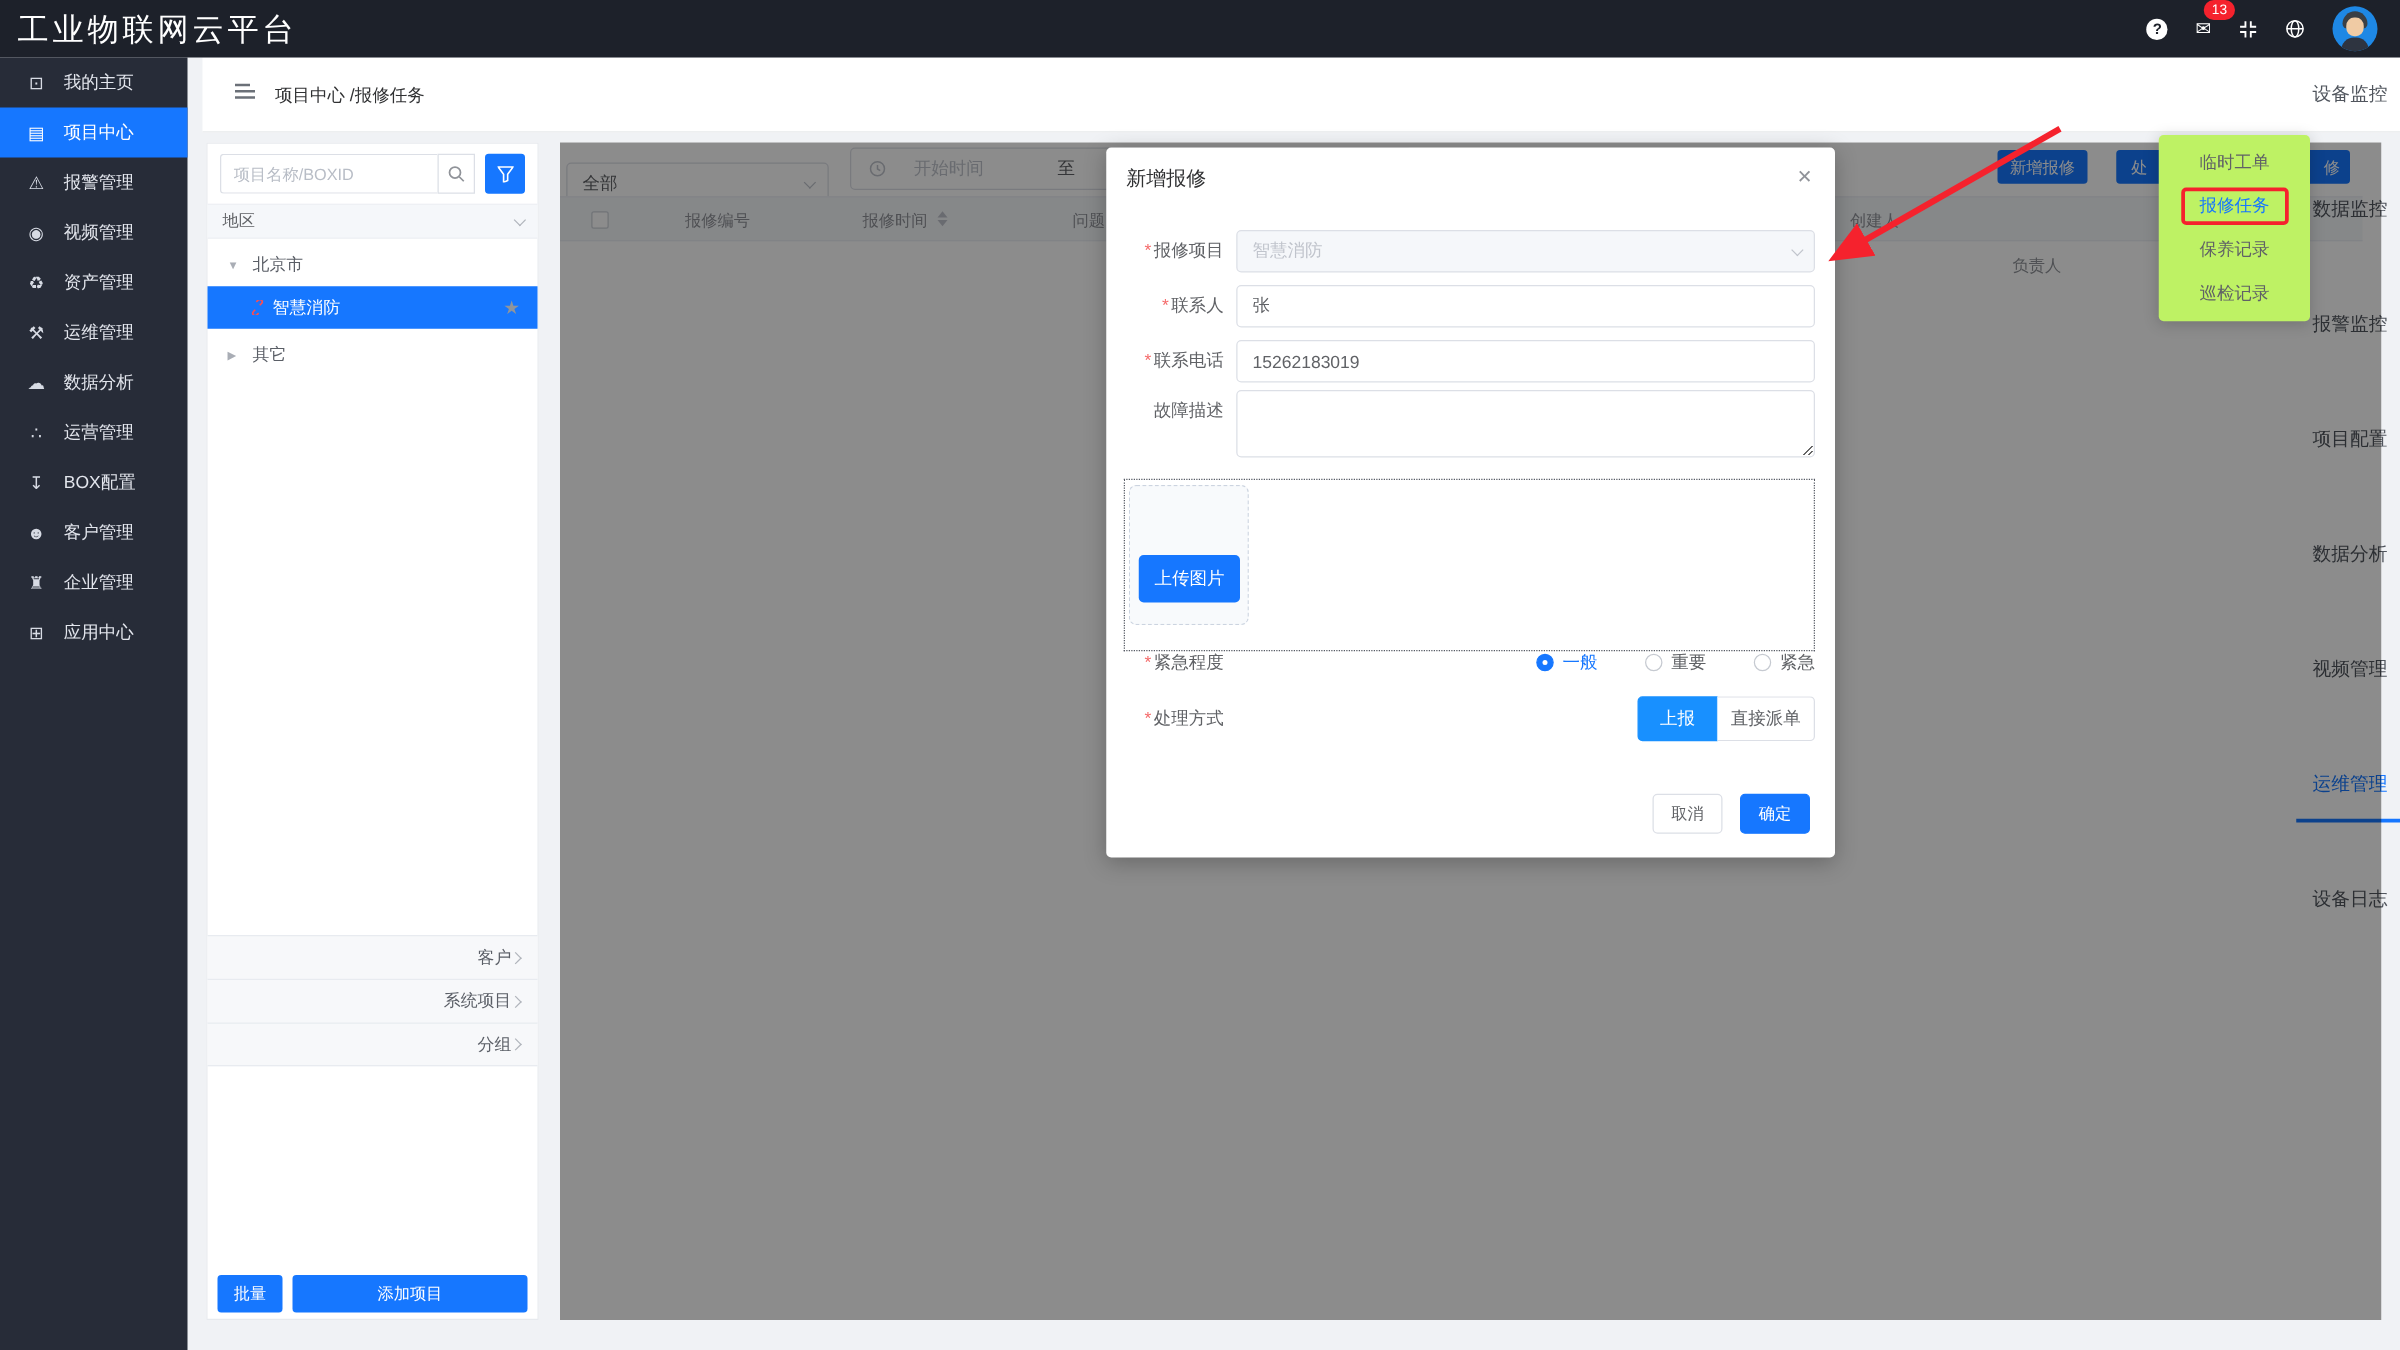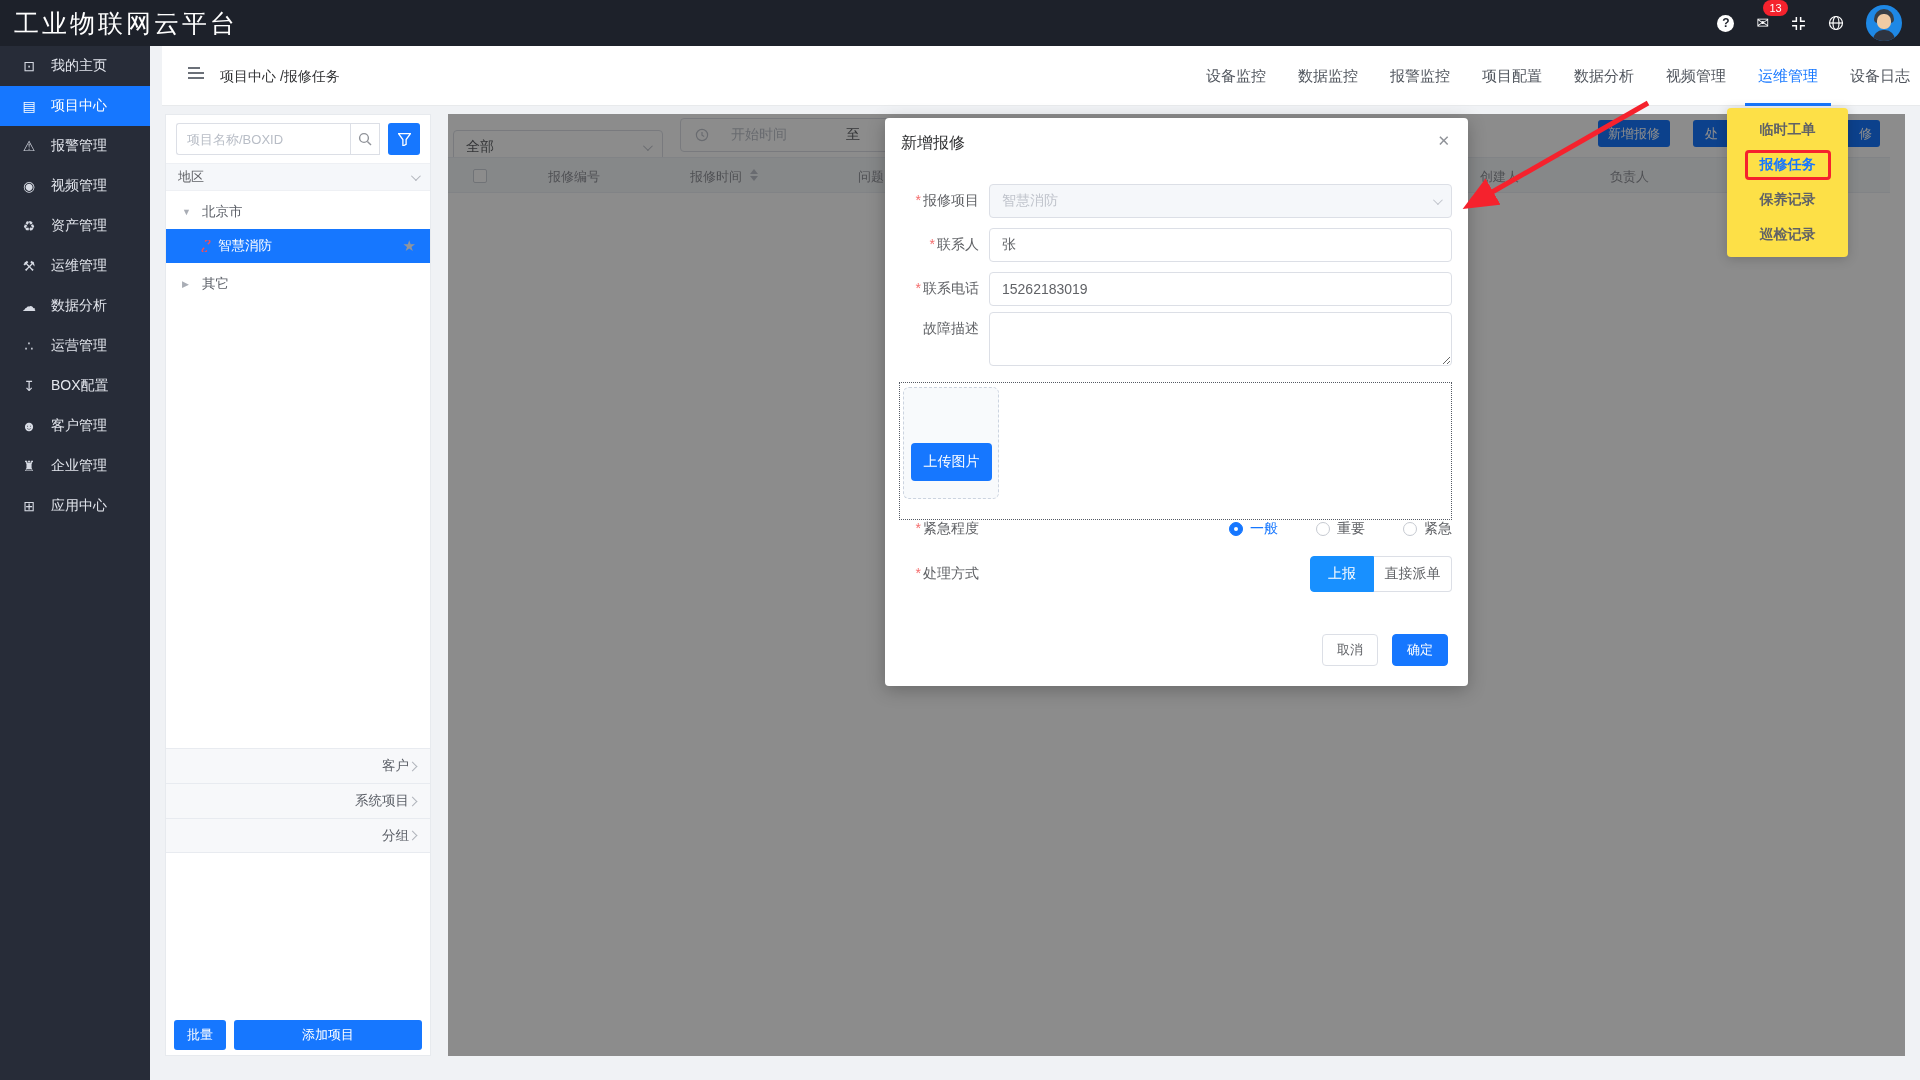--- a/index.html
+++ b/index.html
@@ -26,21 +26,21 @@
 .sb-item .lbl { margin-left:13px; font-size:14px; }
 .sb-item.active { background:#1677ff; color:#fff; }
 .sb-item.active .icn { color:#fff; }
 
 
 .navbar { position:absolute; left:162px; top:46px; width:1770px; height:60px; background:#fff; border-bottom:1px solid #e8eaec; z-index:15; }
 .ham { position:absolute; left:26px; top:26px; width:16px; height:2px; background:#6b7078; }
 .ham::before { content:""; position:absolute; left:0; top:-5px; width:12px; height:2px; background:#6b7078; }
 .ham::after { content:""; position:absolute; left:0; top:5px; width:16px; height:2px; background:#6b7078; }
 .breadcrumb { position:absolute; left:58px; top:0; line-height:60px; font-size:14px; color:#303133; }
-.nav-list { position:absolute; right:22px; top:0; height:60px; display:flex; align-items:center; gap:32px; }
+.nav-list { position:absolute; right:22px; top:0; height:60px; display:flex; align-items:center; gap:32px;flex-direction:column; }
 .nav-item { font-size:15px; color:#51565e; cursor:pointer; position:relative; height:60px; line-height:60px; }
 .nav-item.active { color:#1677ff; }
 .nav-item.active::after { content:""; position:absolute; left:-13px; right:-13px; bottom:0; height:3px; background:#1677ff; }
 
 
 .left-panel { position:absolute; left:165px; top:114px; width:266px; height:942px; background:#fff; border:1px solid #e7eaee; z-index:10; }
 .lp-search { position:absolute; left:10px; right:10px; top:8px; height:32px; display:flex; }
 .lp-input { flex:1; min-width:0; height:32px; border:1px solid #dcdfe6; border-right:none; border-radius:3px 0 0 3px; padding:0 10px; font-size:13px; color:#606266; outline:none; }
 .lp-input::placeholder { color:#b8bdc6; }
 .s-btn { width:30px; height:32px; border:1px solid #dcdfe6; background:#fff; display:flex; align-items:center; justify-content:center; cursor:pointer; }
@@ -86,21 +86,21 @@
 .pager { position:absolute; top:901px; right:28px; display:flex; align-items:center; gap:18px; font-size:13px; color:#606266; }
 .pg-arrow { color:#b6bac1; font-size:14px; font-weight:bold; cursor:pointer; }
 .pg-cur { color:#303133; font-size:14px; cursor:pointer; }
 .pg-size { width:118px; height:33px; border:1px solid #dcdfe6; border-radius:4px; display:flex; align-items:center; justify-content:center; gap:14px; color:#606266; cursor:pointer; }
 .pg-size .chv { border-color:#c0c4cc; }
 
 
 .overlay { position:absolute; left:448px; top:114px; width:1457px; height:942px; background:rgba(0,0,0,0.45); z-index:50; }
 
 
-.dropdown { position:absolute; left:1727px; top:108px; width:121px; height:149px; background:#fde047; border-radius:4px; box-shadow:0 2px 12px rgba(0,0,0,0.18); z-index:100; padding-top:4px;font-weight:bold; }
+.dropdown { position:absolute; left:1727px; top:108px; width:121px; height:149px; background:#bef264; border-radius:4px; box-shadow:0 2px 12px rgba(0,0,0,0.18); z-index:100; padding-top:4px; }
 .dd-item { height:35px; display:flex; align-items:center; justify-content:center; font-size:14px; color:#606266; cursor:pointer; }
 .dd-item.hl { color:#1677ff; }
 .red-frame { border:3px solid #f5222d; border-radius:4px; padding:3px 12px; }
 
 
 .modal { position:absolute; left:885px; top:118px; width:583px; height:568px; background:#fff; border-radius:4px; box-shadow:0 4px 18px rgba(0,0,0,0.25); z-index:100; }
 .m-header { height:44px; padding:15px 20px 0 16px; font-size:16px; color:#303133; position:relative; }
 .m-close { position:absolute; right:18px; top:14px; color:#909399; font-size:15px; cursor:pointer; }
 .m-row { display:flex; align-items:center; padding:0 16px 0 14px; }
 .m-label { width:80px; text-align:right; color:#606266; font-size:14px; flex-shrink:0; white-space:nowrap; }
@@ -306,21 +306,21 @@
   <div class="thead">
     <span class="cbx"></span>
     <span class="th-cell" style="left:100px;">报修编号</span>
     <span class="th-cell" style="left:242px;">报修时间</span>
     <span class="sorts">
         <i class="up"></i>
         <i class="dn"></i>
       </span>
     <span class="th-cell" style="left:410px;">问题</span>
     <span class="th-cell" style="left:1032px;">创建人</span>
-    <span class="th-cell" style="left:1162px;">负责人</span>
+    <span class="th-cell" style="left:1162px;margin-top:36px;">负责人</span>
   </div>
 </div>
 
 <div class="overlay"></div>
 
 <div class="dropdown">
   <div class="dd-item">临时工单</div>
   <div class="dd-item hl">
     <span class="red-frame">
       <span>报修任务</span>

